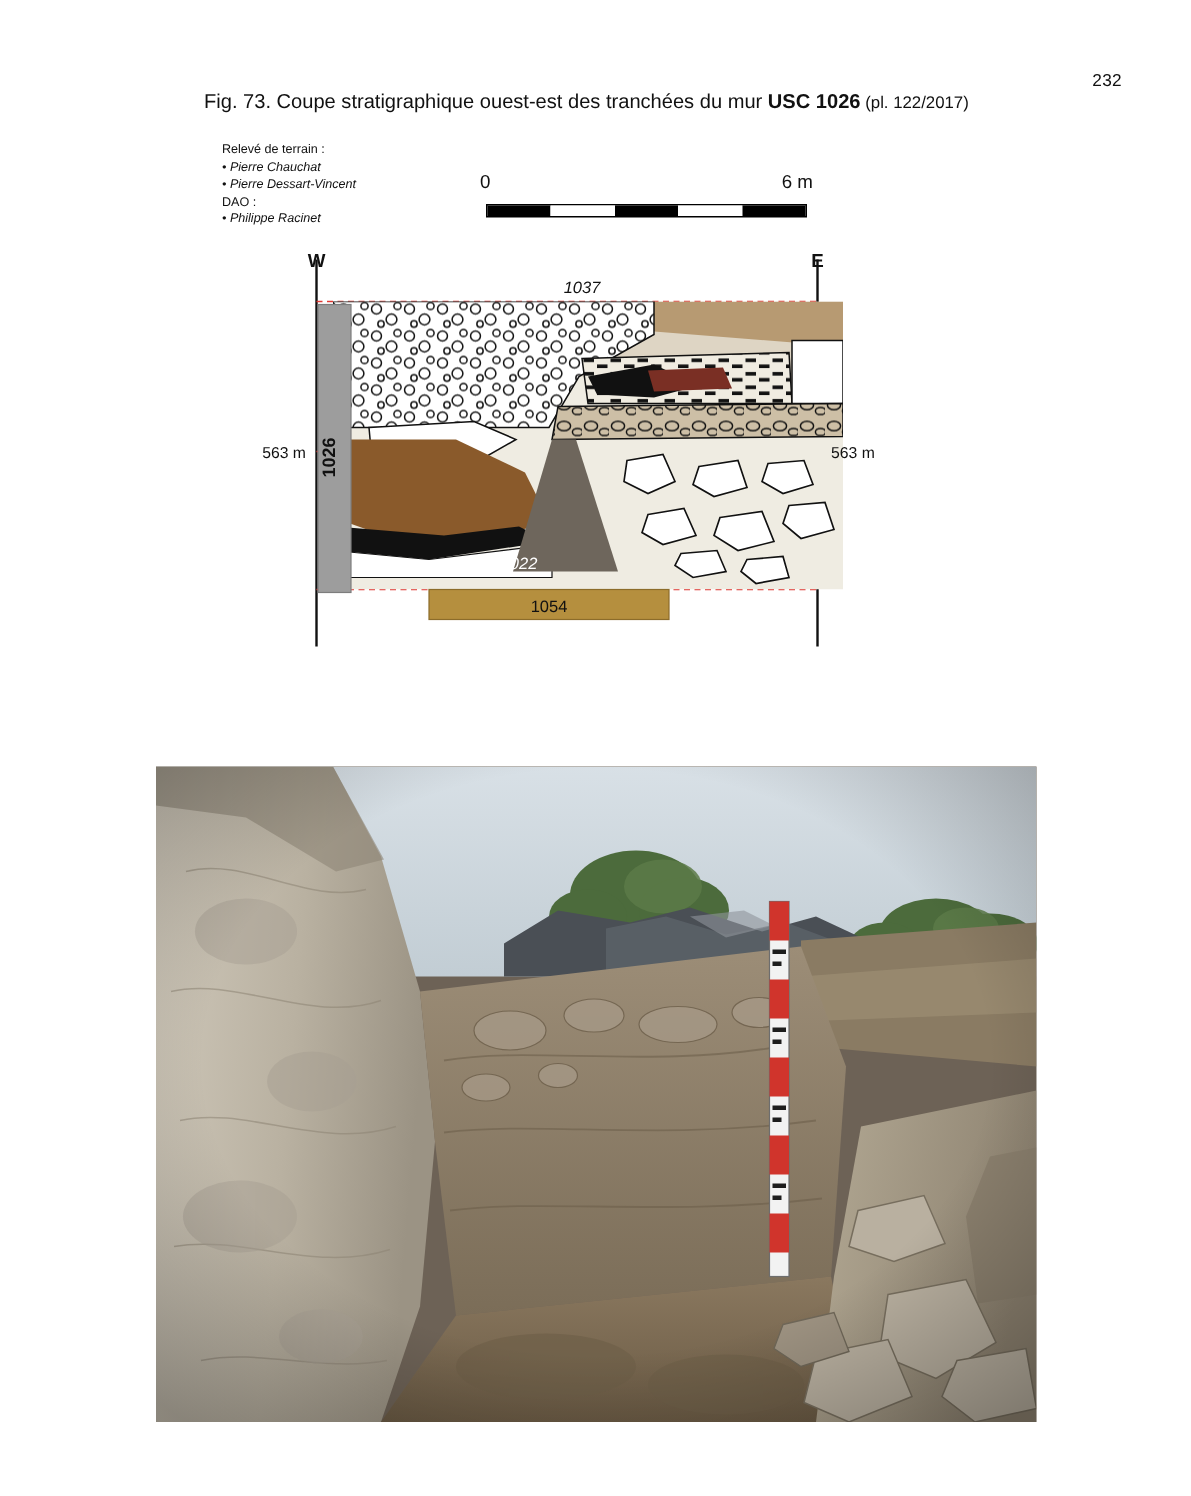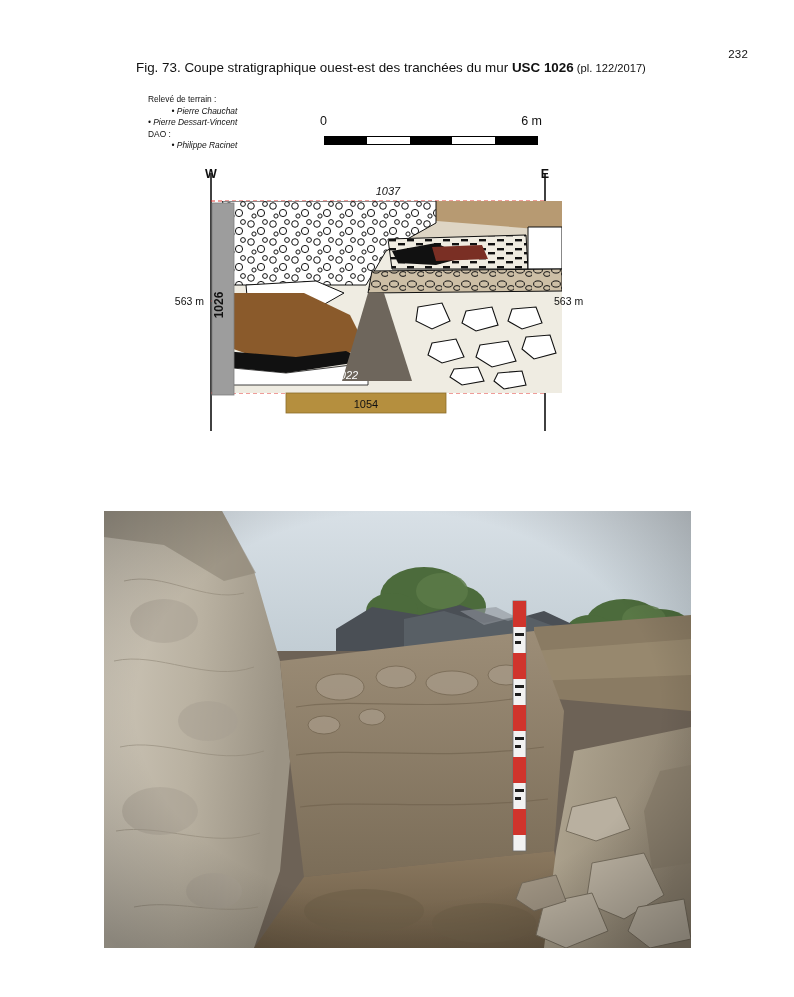--- a/index.html
+++ b/index.html
@@ -40,21 +40,21 @@
 
   .credits {
     position: absolute;
     top: 94px;
     left: 136px;
     font-size: 8.4px;
     line-height: 1.38;
     color: #111;
     margin-left: 12px;
   }
-  .credits .it { font-style: italic; text-align: right; }
+  .credits .it { font-style: italic; }
 
   
   .scalebar {
     position: absolute;
     top: 114px;
     left: 320px;
     width: 222px;
     height: 34px;
   }
   .scalebar .lbl {

